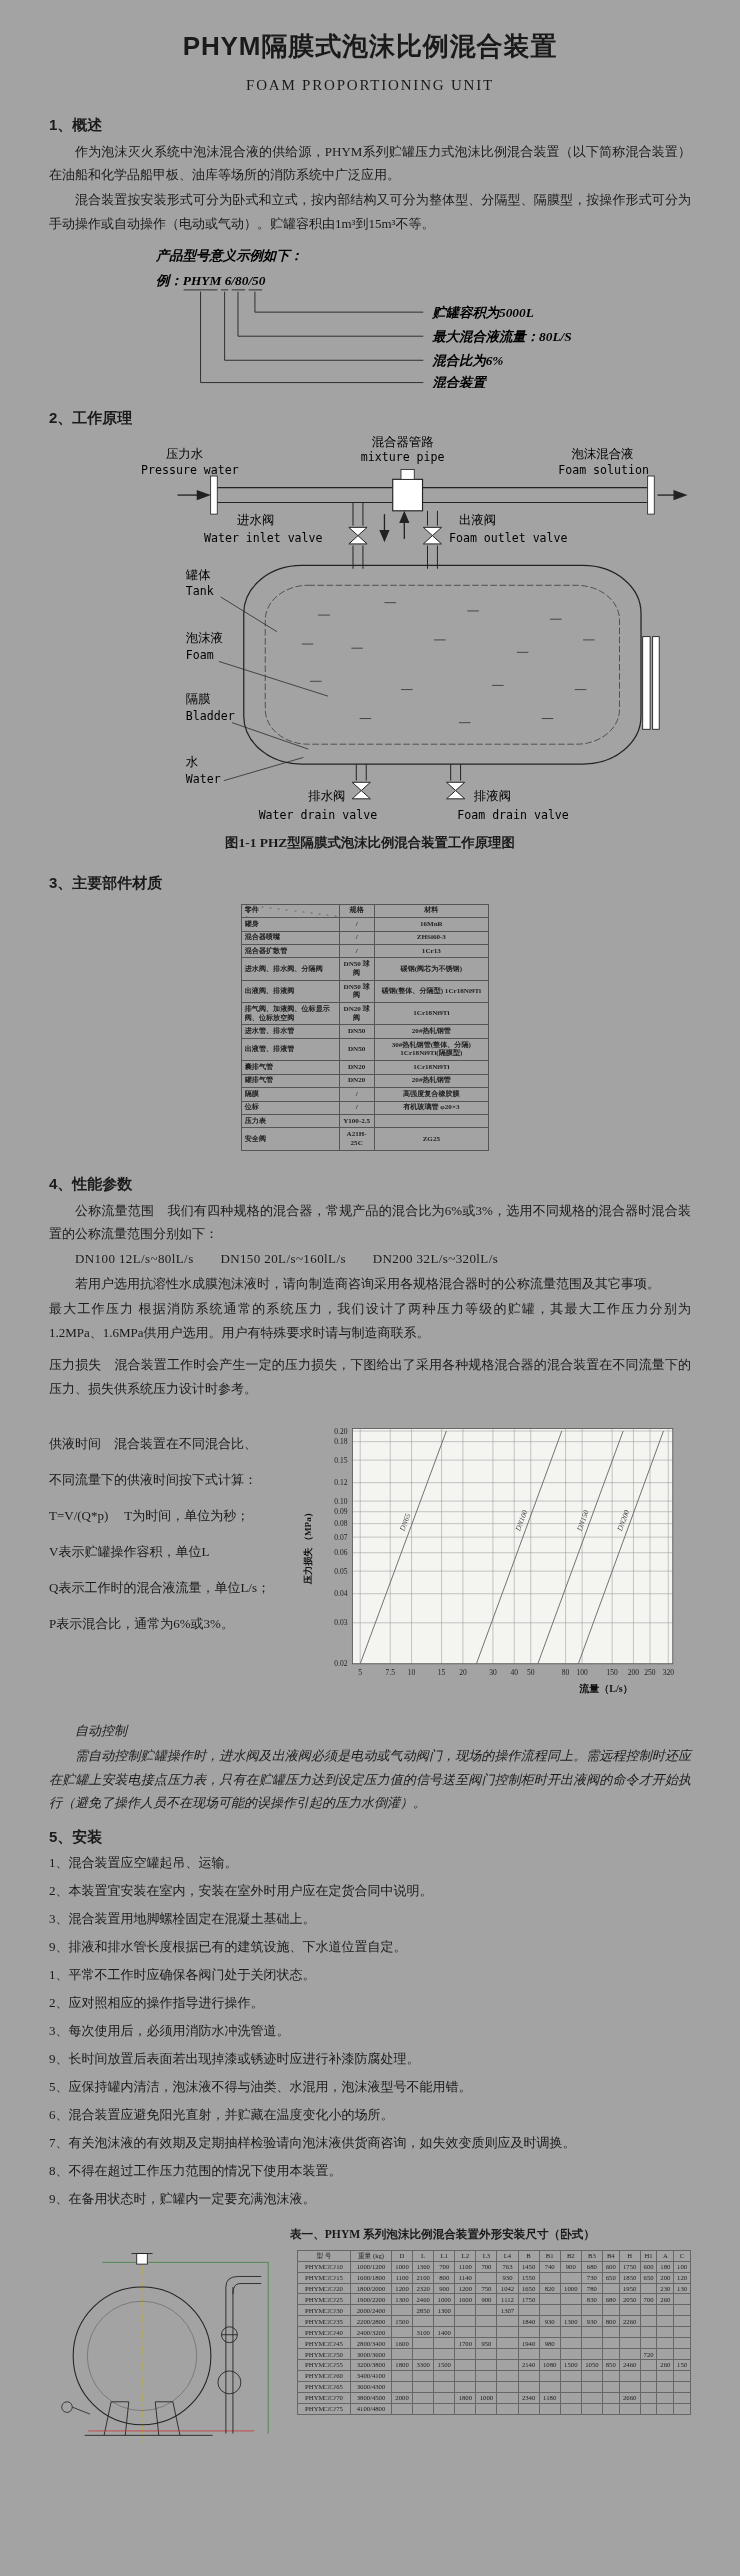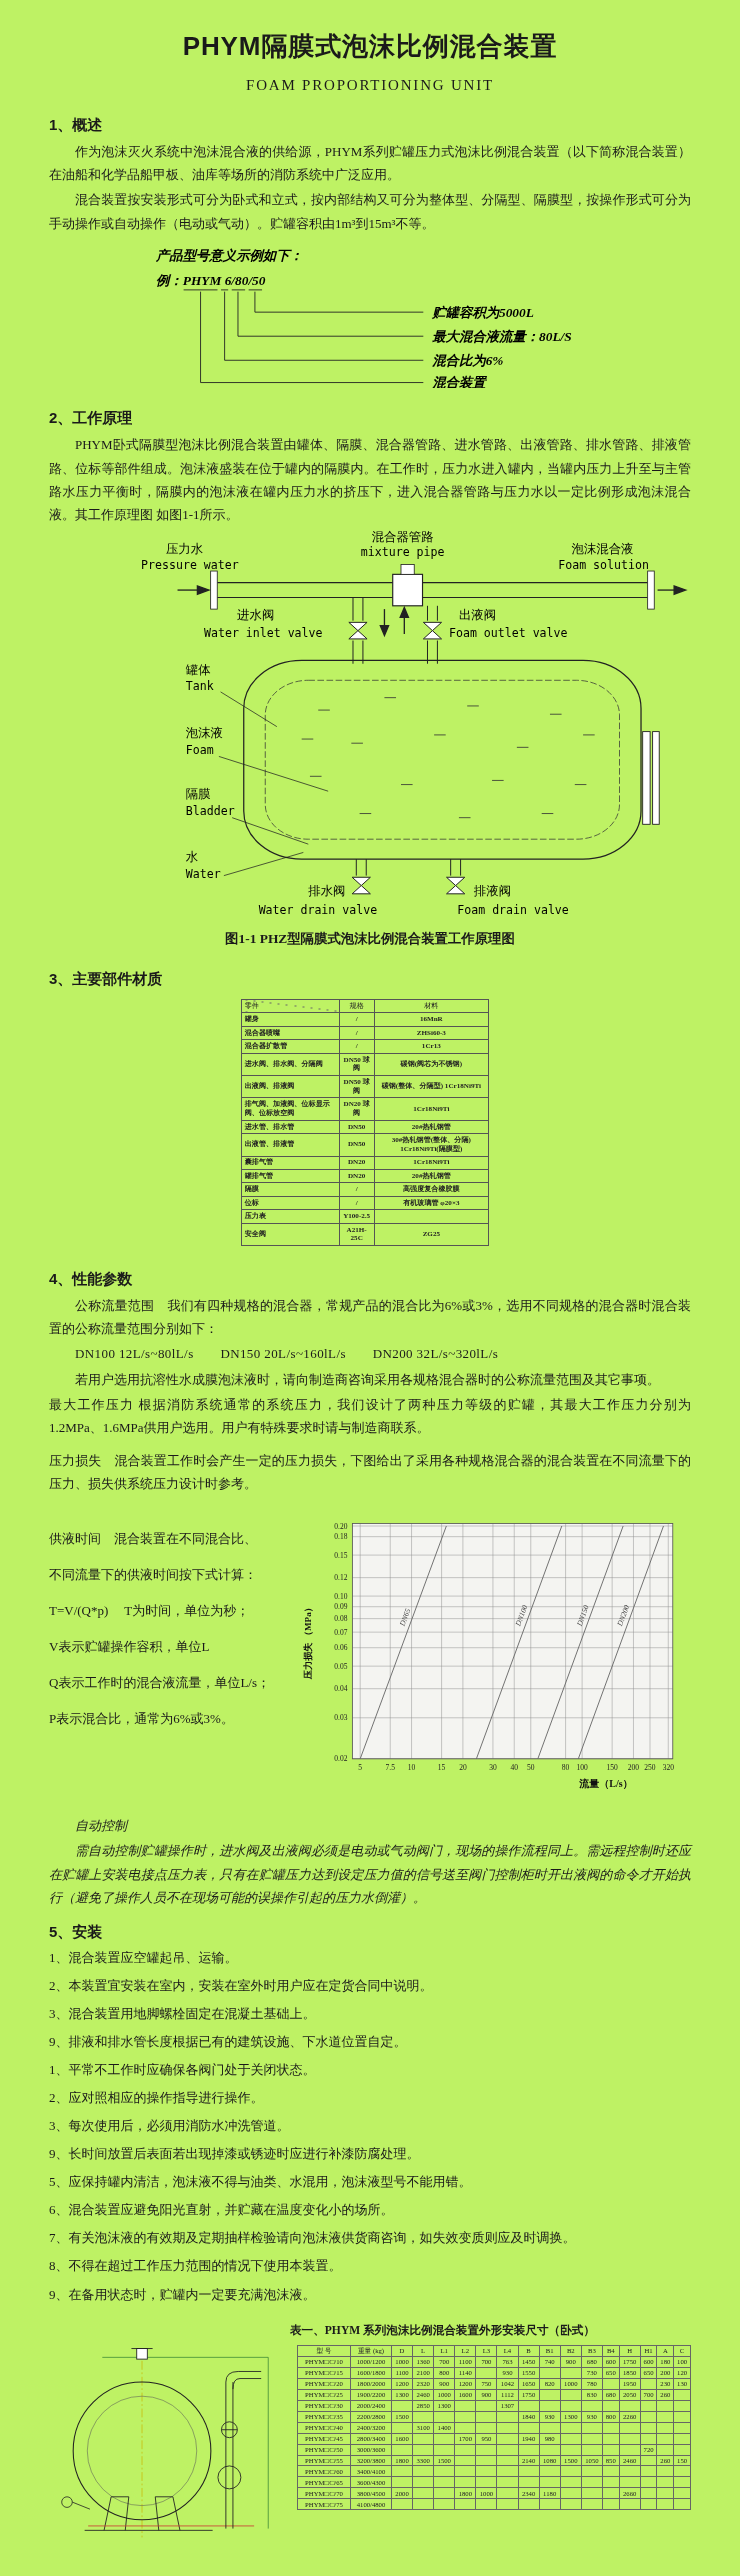--- a/index.html
+++ b/index.html
@@ -1,36 +1,36 @@
 <!DOCTYPE html>
 <html style="font-size:14.3px"><head>
 <meta charset="utf-8">
 <style>
   html,body{margin:0;padding:0;background:#e8e8e8;}
   .page{
-    width:740px;height:2576px;overflow:hidden;margin:0 auto;background:#bef264;
+    width:740px;height:2576px;overflow:hidden;margin:0 auto;background:#a3a3a3;
     box-sizing:border-box;padding:19.6px 49px 27px;
     font-family:"Liberation Serif","DejaVu Serif",serif;
     color:#1a1a1a;font-size:13px;line-height:1.8;
   }
   .doc-title{text-align:center;font-family:"Liberation Sans","DejaVu Sans",sans-serif;
     font-weight:bold;font-size:26px;margin:3.6px 0 1.8px;letter-spacing:0.9px;}
   .doc-subtitle{text-align:center;font-size:15px;letter-spacing:1.8px;margin:0 0 16px;}
   h2.sec{font-family:"Liberation Sans","DejaVu Sans",sans-serif;font-weight:bold;
     font-size:15px;margin:12.5px 0 5.3px;line-height:1.3;}
   p.body{margin:0 0 1.8px;text-indent:2em;text-align:justify;}
   p.noindent{text-indent:0;}
   .model-block{margin:12.5px 0 3.6px 107px;font-style:italic;}
   .diagram-wrap{text-align:right;margin:1.8px 0 0;}
   .fig-caption{text-align:center;font-weight:bold;font-size:13.4px;margin:1.8px 0 18px;}
   
   table.mat{border-collapse:collapse;margin:10.7px 0 23px 192px;width:248px;
     font-size:7.1px;line-height:1.25;color:#222;}
   table.mat th,table.mat td{border:0.7px solid #555;padding:1.8px 2.7px;text-align:center;font-weight:bold;}
-  table.mat th{font-weight:normal;margin-left:43px;}
+  table.mat th{font-weight:bold;margin-left:43px;}
   table.mat th:first-child{text-align:left;vertical-align:top;
     background:linear-gradient(to top right,transparent 49.5%,#666 49.5%,#666 50.5%,transparent 50.5%);}
   table.mat td:first-child{text-align:left;}
   
   .dnline{margin:3.6px 0 12.5px;text-indent:1em;letter-spacing:0.4px;}
   .chart-row{display:flex;align-items:flex-start;margin:7.1px 0 0;}
   .chart-left{width:267px;padding-top:25px;}
   .chart-left div{margin:0 0 12.5px;}
   .chart-left .lead{text-indent:0;}
   .auto-block{margin-top:1.8px;font-style:italic;}
@@ -73,21 +73,20 @@
         <polyline points="50,50 50,152 300,152"></polyline>
       </g>
       <text x="310" y="78" font-size="15" font-weight="bold">贮罐容积为5000L</text>
       <text x="310" y="105" font-size="15" font-weight="bold">最大混合液流量：80L/S</text>
       <text x="310" y="132" font-size="15" font-weight="bold">混合比为6%</text>
       <text x="310" y="157" font-size="15" font-weight="bold">混合装置</text>
     </svg>
   </div>
 
   <h2 class="sec">2、工作原理</h2>
-  <p class="body">PHYM卧式隔膜型泡沫比例混合装置由罐体、隔膜、混合器管路、进水管路、出液管路、排水管路、排液管路、位标等部件组成。泡沫液盛装在位于罐内的隔膜内。在工作时，压力水进入罐内，当罐内压力上升至与主管路水压力平衡时，隔膜内的泡沫液在罐内压力水的挤压下，进入混合器管路与压力水以一定比例形成泡沫混合液。其工作原理图 如图1-1所示。</p>
 
   <div class="diagram-wrap">
     <svg width="580" height="389" viewBox="0 0 700 470" style="font-size:14.5px">
 
       <g stroke="#222" stroke-width="1.4" fill="none">
         <line x1="128" y1="66" x2="648" y2="66"></line>
           <line x1="128" y1="84" x2="648" y2="84"></line>
       </g>
       <rect x="120" y="52" width="8" height="46" fill="#fff" stroke="#222"></rect>
       <rect x="648" y="52" width="8" height="46" fill="#fff" stroke="#222"></rect>

